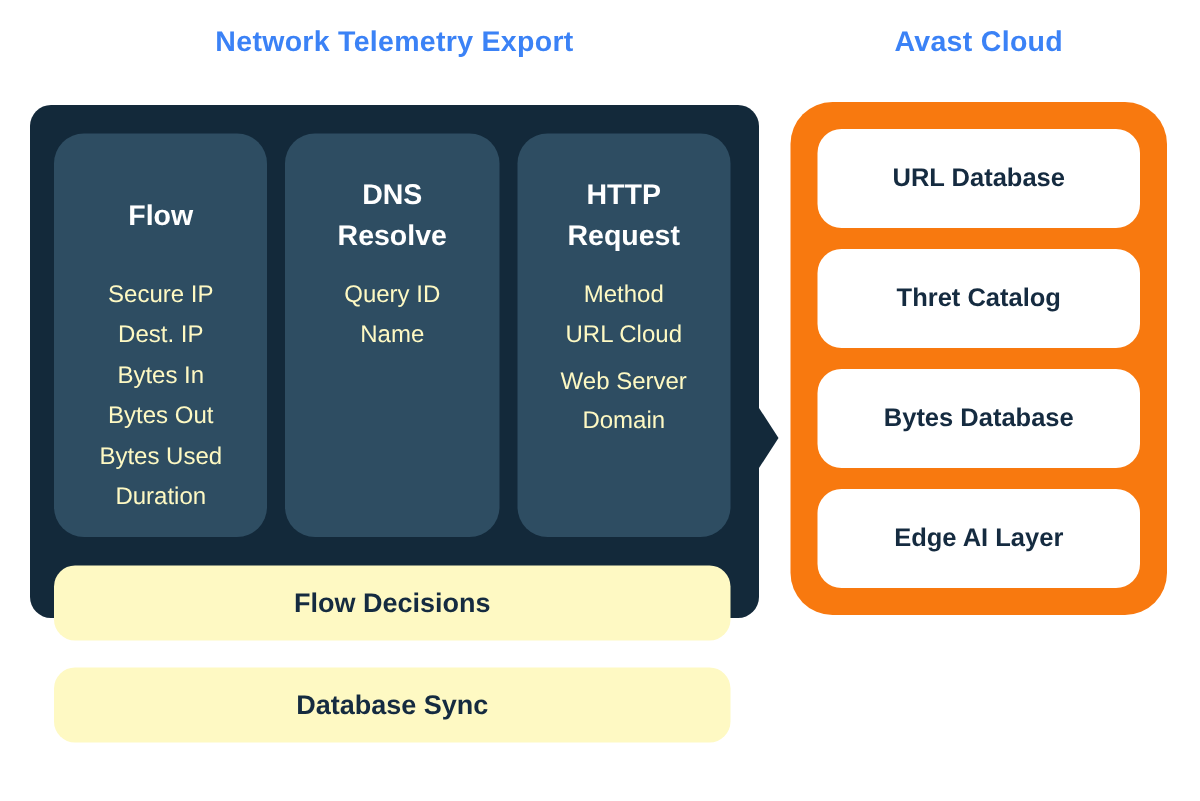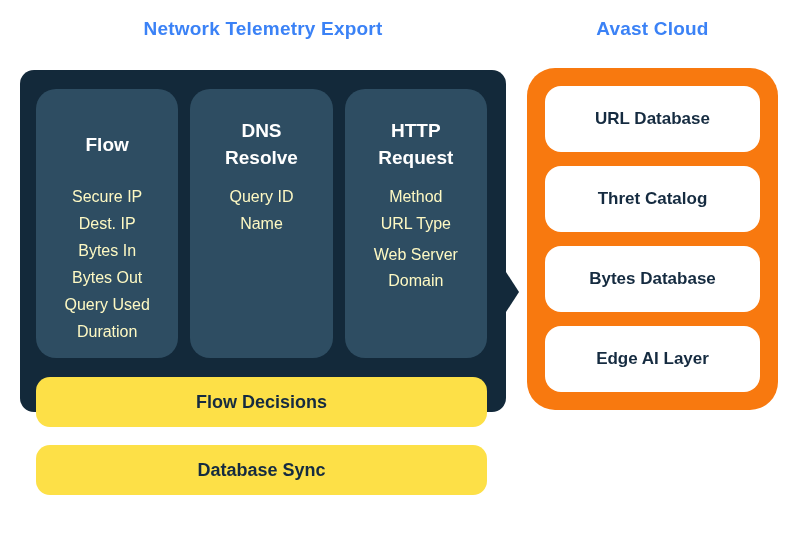--- a/index.html
+++ b/index.html
@@ -82,21 +82,21 @@
     color: #fef9c3;
   }
   .col-item.wrap-item {
     margin-top: 5px;
     line-height: 26px;
     padding: 0 14px;
   }
 
   .bar {
     height: 50px;
-    background: #fde047;
+    background: #fef9c3;
     border-radius: 14px;
     display: flex;
     align-items: center;
     justify-content: center;
     font-size: 18px;
     font-weight: bold;
     color: #152b40;
   }
   .bar-1 { margin-top: 19px; }
   .bar-2 { margin-top: 18px; }
@@ -143,42 +143,42 @@
 
       <div class="col">
         <div class="col-title">
           <span>Flow</span>
         </div>
         <div class="col-items">
           <div class="col-item">Secure IP</div>
           <div class="col-item">Dest. IP</div>
           <div class="col-item">Bytes In</div>
           <div class="col-item">Bytes Out</div>
-          <div class="col-item">Query Used</div>
+          <div class="col-item">Bytes Used</div>
           <div class="col-item">Duration</div>
         </div>
       </div>
 
       <div class="col">
         <div class="col-title">
           <span>DNS Resolve</span>
         </div>
         <div class="col-items">
           <div class="col-item">Query ID</div>
           <div class="col-item">Name</div>
         </div>
       </div>
 
       <div class="col">
         <div class="col-title">
           <span>HTTP Request</span>
         </div>
         <div class="col-items">
           <div class="col-item">Method</div>
-          <div class="col-item">URL Type</div>
+          <div class="col-item">URL Cloud</div>
           <div class="col-item wrap-item">Web Server Domain</div>
         </div>
       </div>
 
     </div>
 
     <div class="bar bar-1">Flow Decisions</div>
 
     <div class="bar bar-2">Database Sync</div>
 

